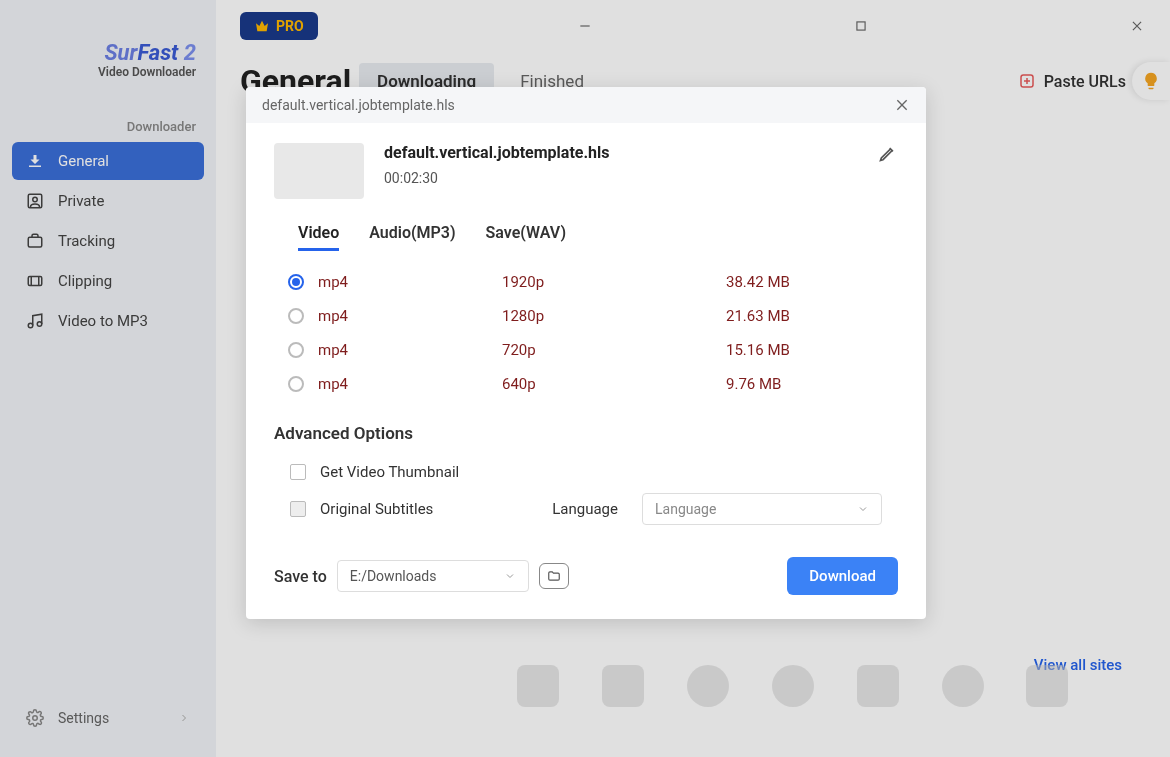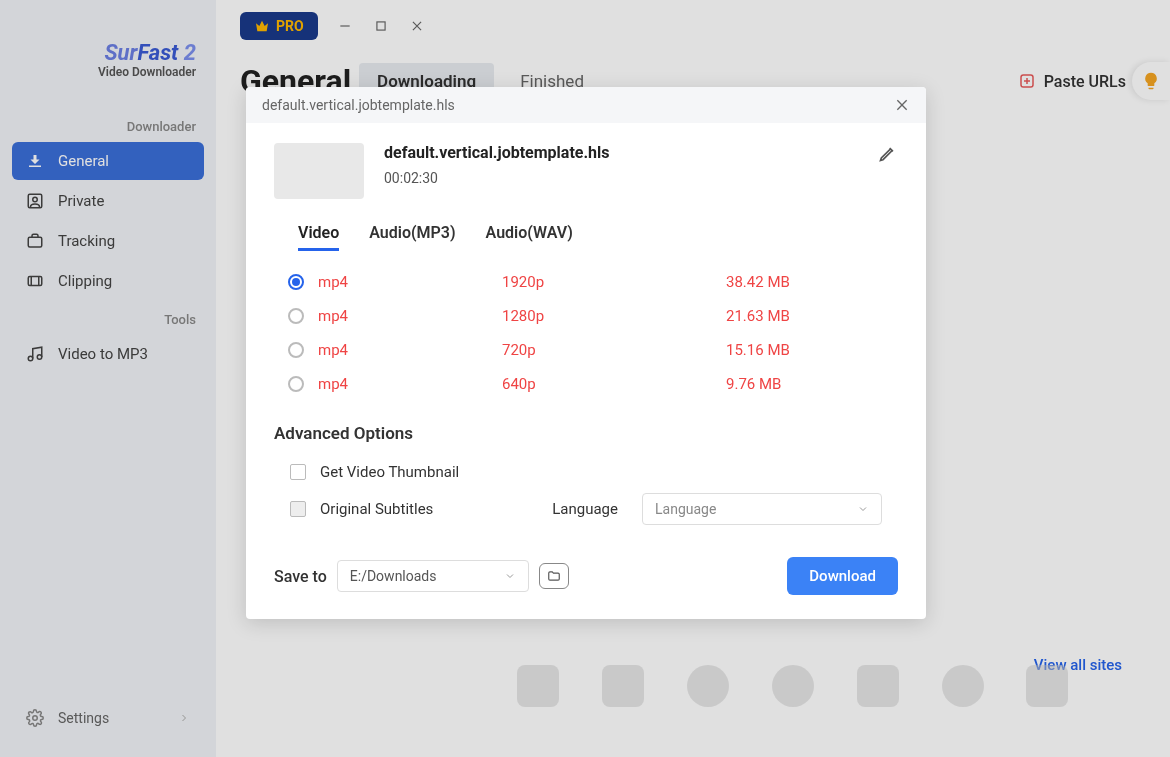--- a/index.html
+++ b/index.html
@@ -20,21 +20,21 @@
 .nav-item { display: flex; align-items: center; gap: 14px; padding: 10px 14px; border-radius: 6px; color: #444; font-size: 15px; cursor: pointer; margin-bottom: 2px; }
 .nav-item.active { background: #3b6fd9; color: #fff; }
 .nav-item .icon { width: 18px; height: 18px; display: flex; align-items: center; justify-content: center; flex-shrink: 0; }
 
 .sidebar-bottom { margin-top: auto; }
 .settings-item { display: flex; align-items: center; gap: 14px; padding: 10px 14px; color: #666; font-size: 14px; cursor: pointer; }
 .settings-item .chev { margin-left: auto; color: #aaa; }
 
 
 .main { flex: 1; background: #fff; position: relative; }
-.titlebar { display: flex; justify-content: flex-start; align-items: center; padding: 12px 24px; gap: 18px; }
+.titlebar { display: flex; justify-content: space-between; align-items: center; padding: 12px 24px; gap: 18px; }
 .pro-badge { background: #1a3a8a; color: #ffb800; padding: 6px 14px; border-radius: 6px; font-weight: 700; font-size: 14px; display: flex; align-items: center; gap: 6px; }
 .winbtn { width: 18px; height: 18px; color: #666; cursor: pointer; display: flex; align-items: center; justify-content: center; }
 
 .content-header { display: flex; align-items: center; padding: 10px 24px 0 24px; gap: 8px; }
 .page-title { font-size: 32px; font-weight: 700; color: #222; }
 .tab { padding: 8px 18px; color: #666; font-size: 17px; border-radius: 4px; cursor: pointer; }
 .tab.active { background: #e8ebf0; color: #333; font-weight: 600; }
 .paste-urls { margin-left: auto; display: flex; align-items: center; gap: 8px; color: #333; font-size: 16px; cursor: pointer; font-weight: 500; margin-right: 20px; }
 .plus-icon { color: #e85a5a; width: 18px; height: 18px; }
 
@@ -59,21 +59,21 @@
 .item-head { display: flex; align-items: flex-start; gap: 20px; margin-bottom: 24px; }
 .thumb { width: 90px; height: 56px; background: #e8e8e8; border-radius: 4px; flex-shrink: 0; }
 .item-title { font-size: 16px; font-weight: 700; color: #222; margin-bottom: 8px; }
 .item-duration { font-size: 14px; color: #555; }
 .edit-icon { margin-left: auto; cursor: pointer; color: #555; }
 
 .format-tabs { display: flex; gap: 30px; border-bottom: none; margin-bottom: 14px; margin-left: 24px; }
 .ftab { font-size: 16px; color: #333; font-weight: 600; padding-bottom: 6px; cursor: pointer; }
 .ftab.active { color: #222; border-bottom: 3px solid #2563eb; }
 
-.quality-row { display: flex; align-items: center; padding: 8px 14px; gap: 14px; font-size: 15px; color: #ef4444; cursor: pointer; }
+.quality-row { display: flex; align-items: center; padding: 8px 14px; gap: 14px; font-size: 15px; color: #7f1d1d; cursor: pointer; }
 .radio { width: 16px; height: 16px; border-radius: 50%; border: 2px solid #bbb; position: relative; flex-shrink: 0; }
 .radio.selected { border-color: #2563eb; }
 .radio.selected::after { content: ''; position: absolute; inset: 2px; background: #2563eb; border-radius: 50%; }
 .q-format { width: 170px; }
 .q-res { width: 210px; }
 .q-size { flex: 1; }
 
 .adv-title { font-size: 17px; color: #333; font-weight: 600; margin-top: 22px; margin-bottom: 14px; }
 .adv-row { display: flex; align-items: center; gap: 14px; padding: 6px 16px; font-size: 15px; color: #333; }
 .checkbox { width: 16px; height: 16px; border: 1.5px solid #bbb; border-radius: 2px; flex-shrink: 0; }
@@ -137,21 +137,20 @@
     <div class="nav-item">
       <span class="icon">
         <svg width="18" height="18" viewBox="0 0 24 24" fill="none" stroke="currentColor" stroke-width="2">
             <rect x="3" y="6" width="18" height="12" rx="2"></rect>
             <path d="M7 6v12M17 6v12"></path>
           </svg>
       </span>
       <span>Clipping</span>
     </div>
 
-    <div class="section-label">Tools</div>
 
     <div class="nav-item">
       <span class="icon">
         <svg width="18" height="18" viewBox="0 0 24 24" fill="none" stroke="currentColor" stroke-width="2">
             <path d="M9 18V5l12-2v13"></path>
             <circle cx="6" cy="18" r="3"></circle>
             <circle cx="18" cy="16" r="3"></circle>
           </svg>
       </span>
       <span>Video to MP3</span>
@@ -259,21 +258,21 @@
       <span class="edit-icon">
         <svg width="20" height="20" viewBox="0 0 24 24" fill="none" stroke="currentColor" stroke-width="2">
             <path d="M3 21l3-1 11-11-2-2L4 18l-1 3zM14 6l4 4"></path>
           </svg>
       </span>
     </div>
 
     <div class="format-tabs">
       <div class="ftab active">Video</div>
       <div class="ftab">Audio(MP3)</div>
-      <div class="ftab">Audio(WAV)</div>
+      <div class="ftab">Save(WAV)</div>
     </div>
 
     <div id="quality-list">
         <div class="quality-row">
           <div class="radio selected"></div>
           <div class="q-format">mp4</div>
           <div class="q-res">1920p</div>
           <div class="q-size">38.42 MB</div>
         </div>
         <div class="quality-row">

